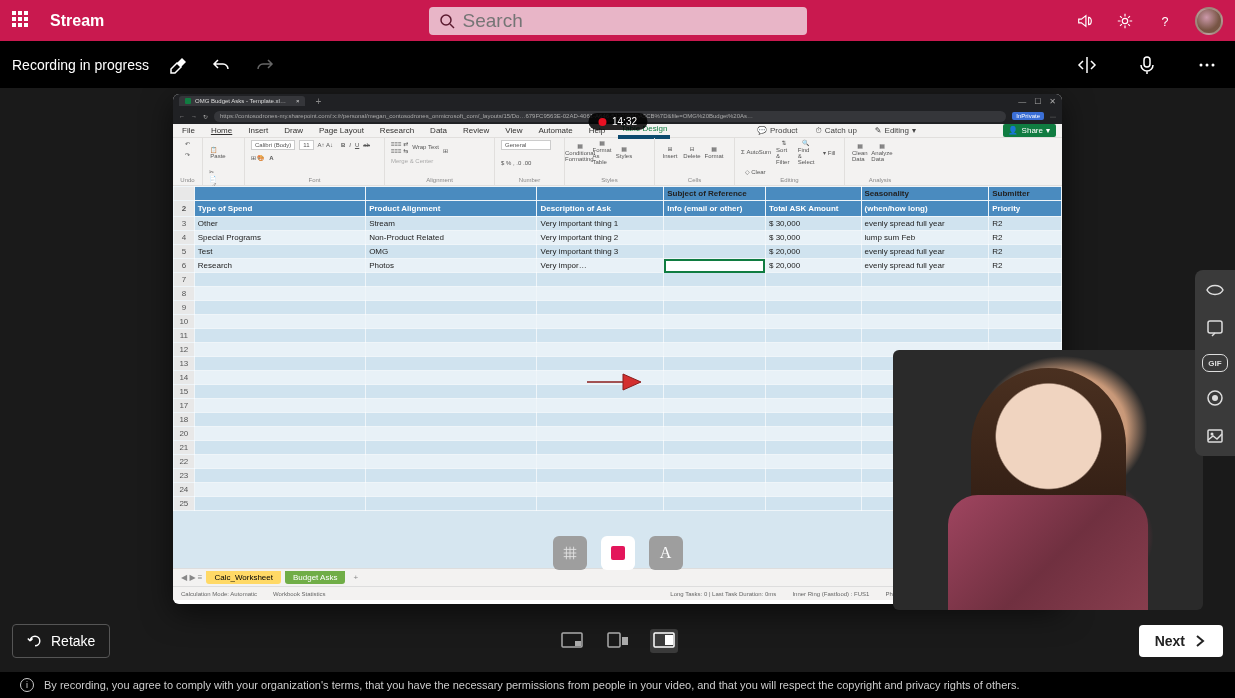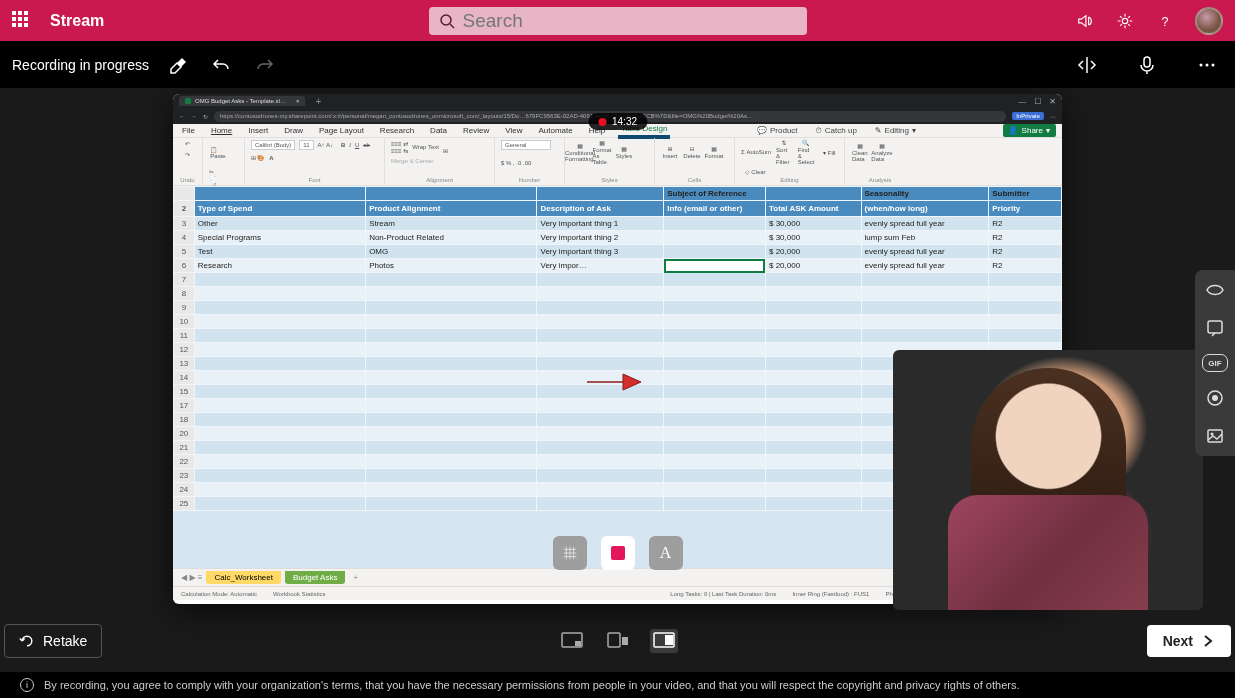--- a/index.html
+++ b/index.html
@@ -59,21 +59,21 @@
 .webcam{position:absolute;right:32px;bottom:0;width:310px;height:260px}
 .webcam-bg{width:100%;height:100%;background:radial-gradient(ellipse 140px 120px at 55% 30%,#e8c8b8,#c89878 45%,transparent 60%),radial-gradient(ellipse 120px 90px at 55% 72%,#8c4050,#6c3040 60%,transparent 75%),#2a2a2a;border-radius:6px;position:relative;overflow:hidden}
 .webcam-bg::before{content:"";position:absolute;top:18px;left:78px;width:155px;height:195px;background:radial-gradient(circle at 50% 35%,#f0d4c0 35%,transparent 36%),linear-gradient(#4a3020,#2a1810);border-radius:78px 78px 40px 40px}
 .webcam-bg::after{content:"";position:absolute;top:145px;left:55px;width:200px;height:140px;background:linear-gradient(135deg,#a04560,#703040,#8c4050);border-radius:30px 30px 0 0}
 .center-controls{position:absolute;bottom:34px;left:50%;transform:translateX(-50%);display:flex;gap:14px;z-index:5}
 .cc-btn{width:34px;height:34px;border-radius:6px;background:#9e9e9e;display:flex;align-items:center;justify-content:center;cursor:pointer;color:#fff}
 .cc-btn.stop{background:#fff}
 .cc-btn.stop .sq{width:14px;height:14px;background:#e3165b;border-radius:2px}
 .side-toolbar{position:absolute;right:0;top:270px;width:40px;background:#3a3a3a;border-radius:8px 0 0 8px;padding:8px 0;display:flex;flex-direction:column;gap:14px;align-items:center}
 .side-toolbar .st{width:24px;height:24px;display:flex;align-items:center;justify-content:center;color:#ddd;cursor:pointer;font-size:10px;font-weight:bold}
-.bottom-area{position:absolute;bottom:26px;left:0;right:0;height:62px;display:flex;align-items:center;padding:0 4px}
+.bottom-area{position:absolute;bottom:26px;left:0;right:0;height:62px;display:flex;align-items:center;padding:0 12px}
 .retake-btn{background:#1a1a1a;border:1px solid #555;color:#fff;padding:8px 14px;border-radius:4px;display:flex;align-items:center;gap:8px;cursor:pointer;font-size:14px}
 .bottom-center{position:absolute;left:50%;transform:translateX(-50%);display:flex;gap:18px}
 .bc-icon{width:28px;height:24px;display:flex;align-items:center;justify-content:center;color:#aaa;cursor:pointer;border-radius:3px}
 .bc-icon.active{background:#3a3a3a;color:#fff}
 .next-btn{margin-left:auto;background:#fff;color:#222;padding:8px 16px;border-radius:4px;display:flex;align-items:center;gap:8px;cursor:pointer;font-size:14px;font-weight:600}
 .footer{position:absolute;bottom:0;left:0;right:0;height:26px;background:#000;color:#ccc;font-size:11px;display:flex;align-items:center;padding:0 20px;gap:10px}
 .footer .info{width:14px;height:14px;border:1px solid #ccc;border-radius:50%;display:flex;align-items:center;justify-content:center;font-size:9px}
 svg{fill:currentColor}
 </style>
 </head>

